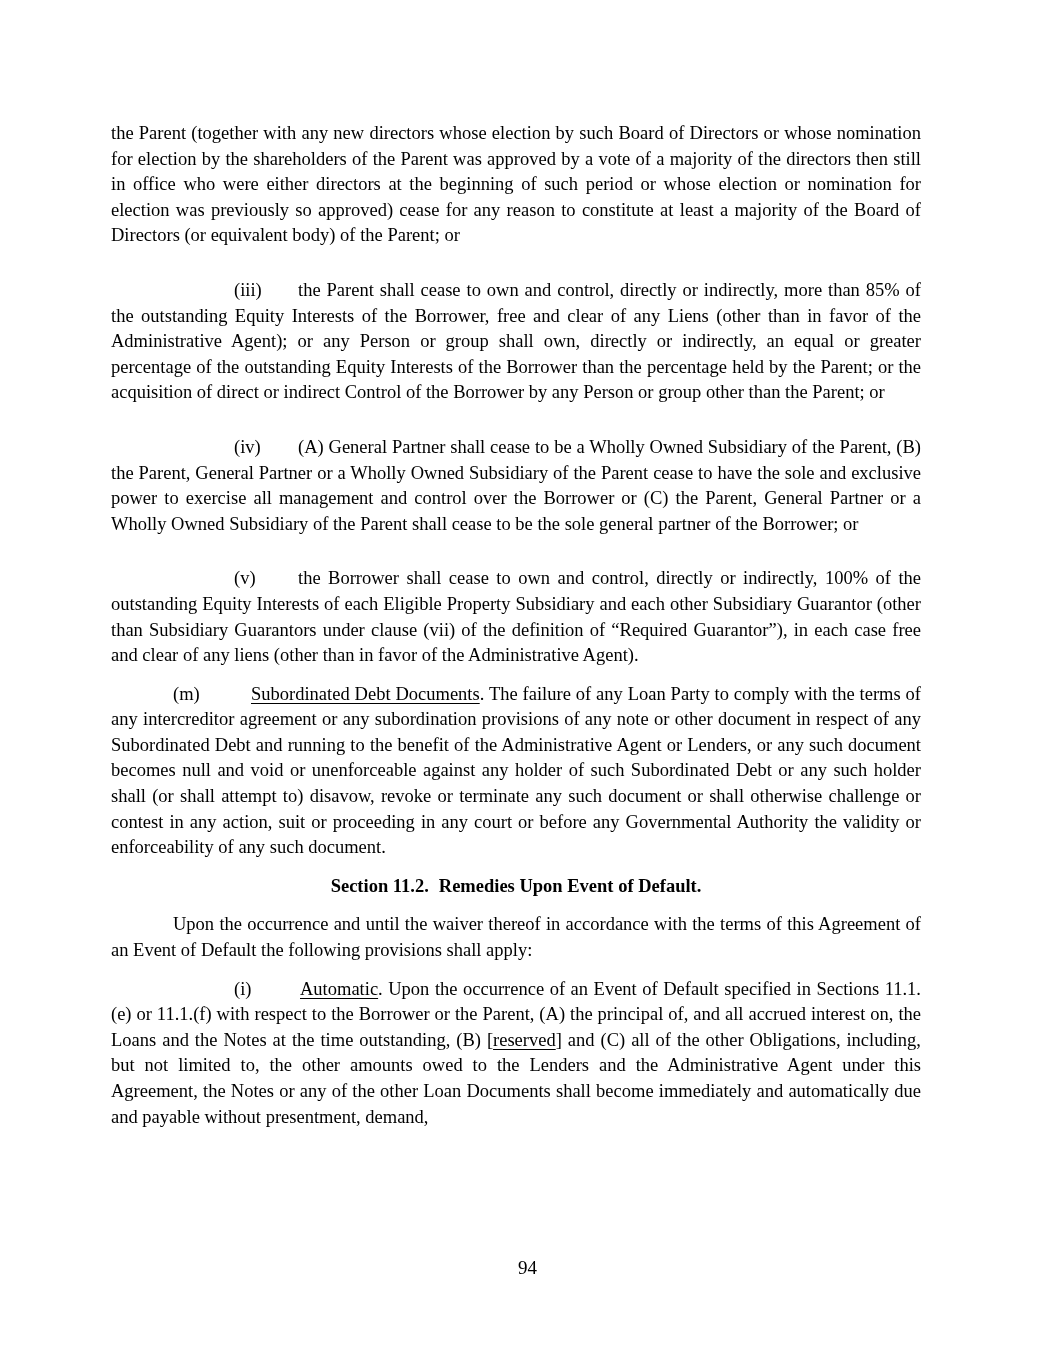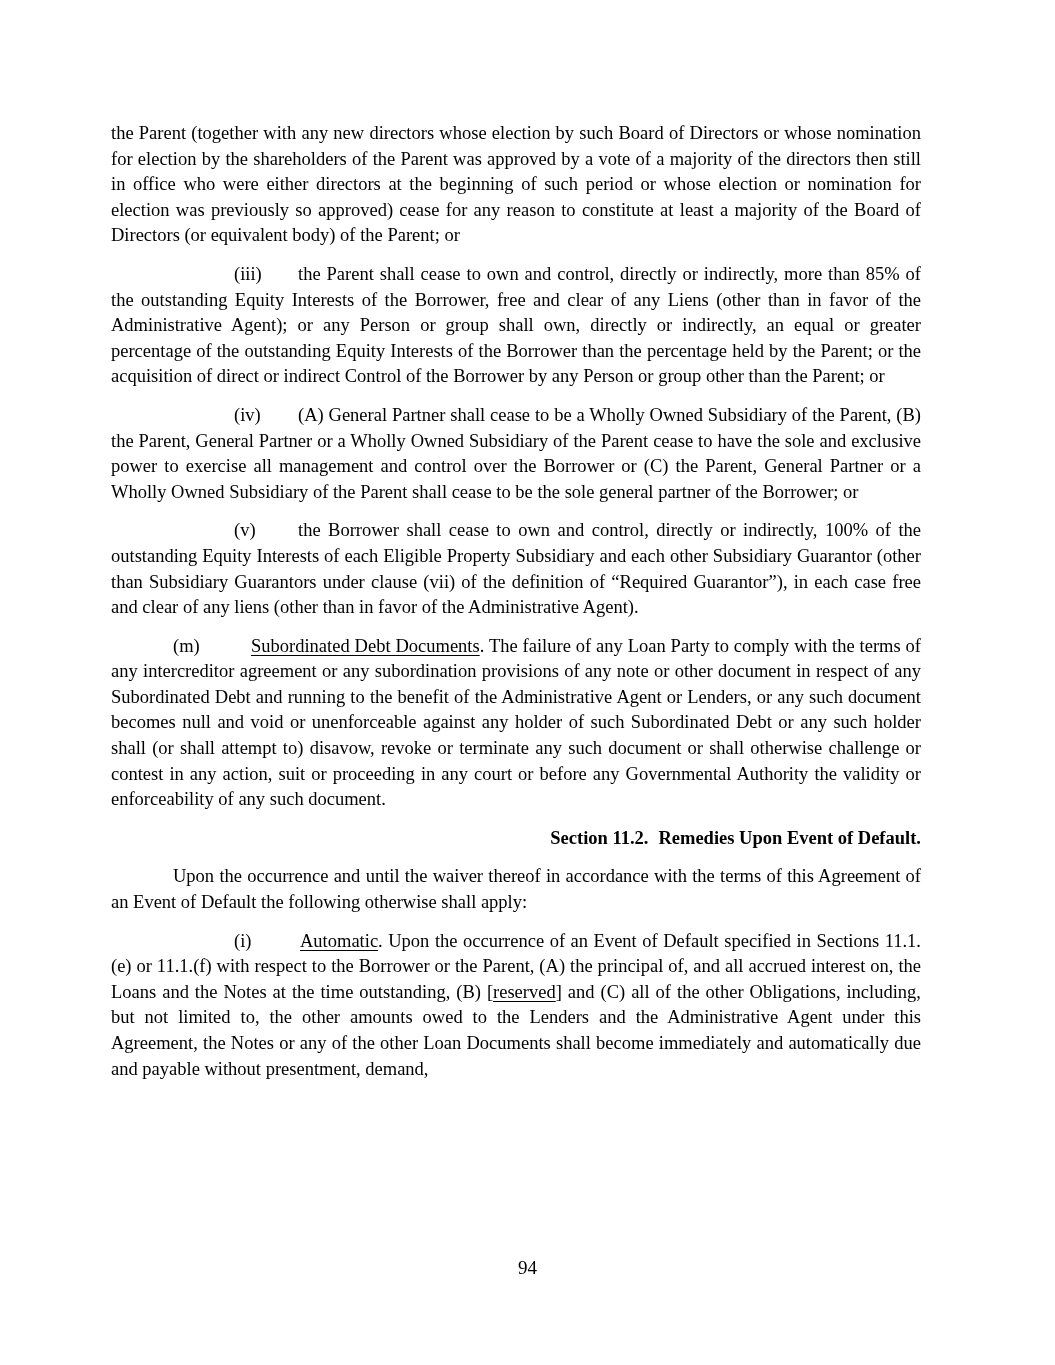--- a/index.html
+++ b/index.html
@@ -24,31 +24,31 @@
     line-height: 25.6px;
     text-align: justify;
   }
   .para:last-child { margin-bottom: 10px; }
   .indent-deep { text-indent: 123px; }
   .indent-std  { text-indent: 62px; }
   .tab-label {
     display: inline-block;
     text-indent: 0;
   }
-  .w64 { width: 64px; }
+  .w64 { width: 64px; margin-top: 16px; }
   .w65 { width: 65px; }
   .w66 { width: 66px; }
   .w78 { width: 78px; }
   .u { text-decoration: underline; text-underline-offset: 3px; }
   .heading {
     margin: 0 0 13px 0;
     font-size: 18.5px;
     line-height: 25.6px;
     font-weight: bold;
-    text-align: right;
+    text-align: center;
   }
   .heading-num { margin-right: 10px; }
   .page-number {
     position: absolute;
     left: 0;
     top: 1256px;
     width: 100%;
     text-align: center;
     font-size: 19px;
     line-height: 24px;
@@ -65,21 +65,21 @@
     <p class="para indent-deep"><span class="tab-label w64">(iii)</span><span>the Parent shall cease to own and control, directly or indirectly, more than 85% of the outstanding Equity Interests of the Borrower, free and clear of any Liens (other than in favor of the Administrative Agent); or any Person or group shall own, directly or indirectly, an equal or greater percentage of the outstanding Equity Interests of the Borrower than the percentage held by the Parent; or the acquisition of direct or indirect Control of the Borrower by any Person or group other than the Parent; or</span></p>
 
     <p class="para indent-deep"><span class="tab-label w64">(iv)</span><span>(A) General Partner shall cease to be a Wholly Owned Subsidiary of the Parent, (B) the Parent, General Partner or a Wholly Owned Subsidiary of the Parent cease to have the sole and exclusive power to exercise all management and control over the Borrower or (C) the Parent, General Partner or a Wholly Owned Subsidiary of the Parent shall cease to be the sole general partner of the Borrower; or</span></p>
 
     <p class="para indent-deep"><span class="tab-label w64">(v)</span><span>the Borrower shall cease to own and control, directly or indirectly, 100% of the outstanding Equity Interests of each Eligible Property Subsidiary and each other Subsidiary Guarantor (other than Subsidiary Guarantors under clause (vii) of the definition of “Required Guarantor”), in each case free and clear of any liens (other than in favor of the Administrative Agent).</span></p>
 
     <p class="para indent-std"><span class="tab-label w78">(m)</span><span class="u">Subordinated Debt Documents</span><span>. The failure of any Loan Party to comply with the terms of any intercreditor agreement or any subordination provisions of any note or other document in respect of any Subordinated Debt and running to the benefit of the Administrative Agent or Lenders, or any such document becomes null and void or unenforceable against any holder of such Subordinated Debt or any such holder shall (or shall attempt to) disavow, revoke or terminate any such document or shall otherwise challenge or contest in any action, suit or proceeding in any court or before any Governmental Authority the validity or enforceability of any such document.</span></p>
 
     <p class="heading"><span class="heading-num">Section 11.2.</span><span>Remedies Upon Event of Default.</span></p>
 
-    <p class="para indent-std">Upon the occurrence and until the waiver thereof in accordance with the terms of this Agreement of an Event of Default the following otherwise shall apply:</p>
+    <p class="para indent-std">Upon the occurrence and until the waiver thereof in accordance with the terms of this Agreement of an Event of Default the following provisions shall apply:</p>
 
 
     <p class="para indent-deep"><span class="tab-label w66">(i)</span><span class="u">Automatic</span><span>. Upon the occurrence of an Event of Default specified in Sections 11.1.(e) or 11.1.(f) with respect to the Borrower or the Parent, (A) the principal of, and all accrued interest on, the Loans and the Notes at the time outstanding, (B) [</span><span class="u">reserved</span><span>] and (C) all of the other Obligations, including, but not limited to, the other amounts owed to the Lenders and the Administrative Agent under this Agreement, the Notes or any of the other Loan Documents shall become immediately and automatically due and payable without presentment, demand,</span></p>
 
   </div>
 
   <div class="page-number">94</div>
 </div>
 
 </body></html>

